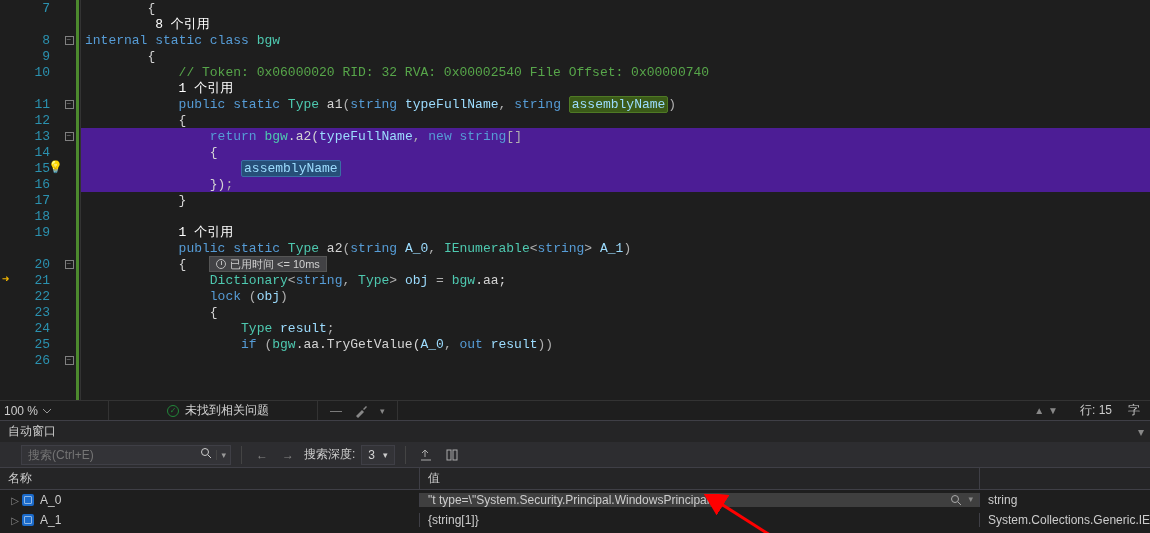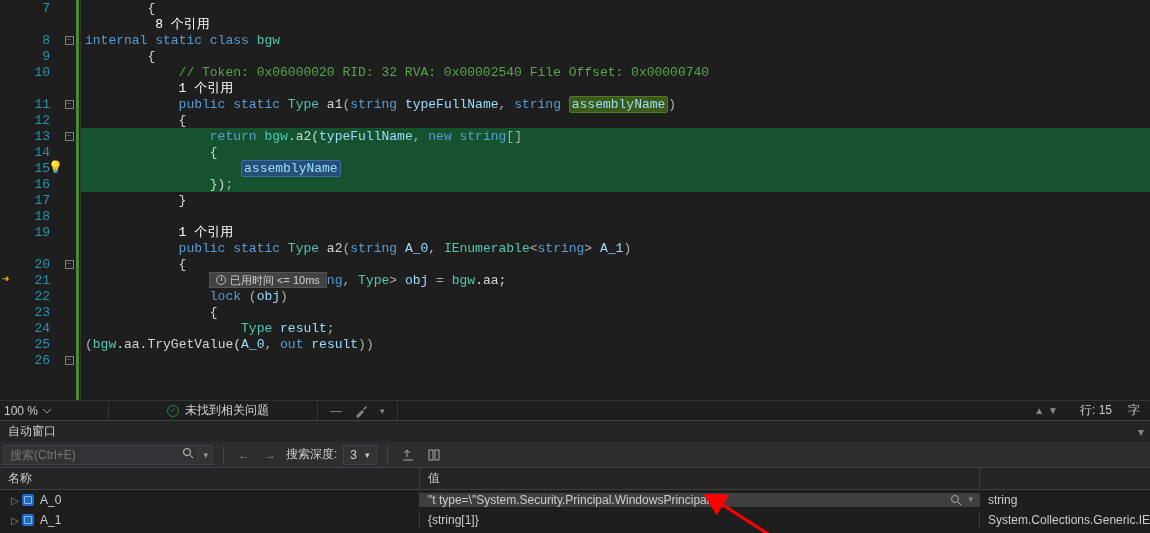--- a/index.html
+++ b/index.html
@@ -19,21 +19,21 @@
   .code-row { height: 16px; display: flex; align-items: center; white-space: pre; padding-left: 4px; }
   .c-comment { color: #57a64a; }
   .c-keyword { color: #569cd6; }
   .c-type   { color: #4ec9b0; }
   .c-param  { color: #9cdcfe; }
   .c-ident  { color: #d4d4d4; }
   .c-punc   { color: #b0b0b0; }
   .c-ghost  { color: #ffffff; }
   .hl-green { background: #3b5a18; border: 1px solid #4f7a25; border-radius: 2px; padding: 0 2px; }
   .hl-blue  { background: #264f78; border: 1px solid #3a6ea5; border-radius: 2px; padding: 0 2px; }
-  .sel-line { background: #14532d; }
+  .sel-line { background: #4c1d95; }
 
   
   .marker-col { position: absolute; left: 0; top: 0; width: 16px; height: 100%; }
   .bp-arrow { position: absolute; left: 2px; color: #f0b400; font-size: 12px; }
   .bulb { position: absolute; left: 48px; color: #f0b400; font-size: 12px; }
   .change-bar { position: absolute; left: 76px; top: 0; width: 3px; background: #4d8a2e; height: 100%; }
 
   
   .timer-tip { position: absolute; display: flex; align-items: center; gap: 4px; background: #424245; color: #d0d0d0; border: 1px solid #555; padding: 0 6px; height: 16px; font-family: 'Segoe UI', sans-serif; font-size: 11px; }
   .timer-icon { width: 10px; height: 10px; border: 1px solid #bbb; border-radius: 50%; position: relative; }
@@ -47,21 +47,21 @@
   .ok-circle { width: 12px; height: 12px; border-radius: 50%; border: 1.5px solid #22863a; display:flex; align-items:center; justify-content:center; color:#22863a; font-size:8px; }
   .status-right { margin-left: auto; display: flex; align-items: center; gap: 16px; padding-right: 10px; color: #ccc; }
   .ruler-icons { display:flex; gap:12px; padding: 0 12px; border-left:1px solid #333; border-right:1px solid #333; height:100%; align-items:center; }
   .ruler-icons svg { width:14px; height:14px; }
   .nav-arrows { display:flex; gap:4px; padding: 0 6px; }
   .nav-arrows span { color:#888; font-size:10px; }
 
   
   .panel-title { flex: 0 0 22px; background: #252526; color: #ccc; display:flex; align-items:center; padding-left:8px; font-family:'Segoe UI',sans-serif; font-size:12px; border-top:1px solid #3f3f46; }
   .panel-title .spacer { margin-left:auto; padding-right:6px; color:#888; }
-  .panel-toolbar { flex: 0 0 26px; background: #2d2d30; display:flex; align-items:center; gap:6px; padding: 0 3px; font-family:'Segoe UI',sans-serif; font-size:12px; border-bottom:1px solid #3f3f46; }
+  .panel-toolbar { flex: 0 0 26px; background: #2d2d30; display:flex; align-items:center; gap:6px; padding: 0 21px; font-family:'Segoe UI',sans-serif; font-size:12px; border-bottom:1px solid #3f3f46; }
   .search-wrap { display:flex; align-items:center; background:#333337; border:1px solid #3f3f46; height:20px; width:210px; }
   .search-wrap input { flex:1; background:transparent; border:none; outline:none; color:#ccc; padding:0 6px; font-size:12px; font-family:'Segoe UI',sans-serif; }
   .search-wrap .mag { padding:0 4px; color:#999; }
   .search-wrap .chev { padding:0 4px; color:#999; border-left:1px solid #444; font-size:9px; }
   .tb-sep { width:1px; height:18px; background:#444; margin:0 4px; }
   .tb-btn { display:flex; align-items:center; justify-content:center; width:20px; height:20px; color:#888; }
   .tb-label { color:#ccc; }
   .depth-box { display:flex; align-items:center; background:#333337; border:1px solid #3f3f46; height:20px; padding:0 6px; gap:8px; }
   .depth-box .chev { font-size:9px; color:#ccc; }
 
@@ -211,29 +211,29 @@
             <div class="code-row"><span class="c-ident">            {</span></div>
             <div class="code-row sel-line"><span class="c-keyword">                return </span><span class="c-type">bgw</span><span class="c-ident">.a2(</span><span class="c-param">typeFullName</span><span class="c-punc">, </span><span class="c-keyword">new </span><span class="c-keyword">string</span><span class="c-punc">[]</span></div>
             <div class="code-row sel-line"><span class="c-ident">                {</span></div>
             <div class="code-row sel-line"><span class="c-ident">                    </span><span class="c-param hl-blue">assemblyName</span></div>
             <div class="code-row sel-line"><span class="c-ident">                })</span><span class="c-punc">;</span></div>
             <div class="code-row"><span class="c-ident">            }</span></div>
             <div class="code-row"><span class="c-ident"></span></div>
             <div class="code-row"><span class="c-ghost">            1 个引用</span></div>
             <div class="code-row"><span class="c-keyword">            public </span><span class="c-keyword">static </span><span class="c-type">Type </span><span class="c-ident">a2</span><span class="c-punc">(</span><span class="c-keyword">string </span><span class="c-param">A_0</span><span class="c-punc">, </span><span class="c-type">IEnumerable</span><span class="c-punc">&lt;</span><span class="c-keyword">string</span><span class="c-punc">&gt; </span><span class="c-param">A_1</span><span class="c-punc">)</span></div>
             <div class="code-row"><span class="c-ident">            {</span></div>
-            <div class="timer-tip" style="left: 128px; top: 272px;">
+            <div class="timer-tip" style="left: 128px; top: 256px;">
               <span class="timer-icon"></span>
               <span>已用时间 &lt;= 10ms</span>
             </div>
             <div class="code-row"><span class="c-type">                Dictionary</span><span class="c-punc">&lt;</span><span class="c-keyword">string</span><span class="c-punc">, </span><span class="c-type">Type</span><span class="c-punc">&gt; </span><span class="c-param">obj</span><span class="c-punc"> = </span><span class="c-type">bgw</span><span class="c-ident">.aa;</span></div>
             <div class="code-row"><span class="c-keyword">                lock </span><span class="c-punc">(</span><span class="c-param">obj</span><span class="c-punc">)</span></div>
             <div class="code-row"><span class="c-ident">                {</span></div>
             <div class="code-row"><span class="c-type">                    Type </span><span class="c-param">result</span><span class="c-punc">;</span></div>
-            <div class="code-row"><span class="c-punc">(</span><span class="c-type">bgw</span><span class="c-ident">.aa.TryGetValue(</span><span class="c-param">A_0</span><span class="c-punc">, </span><span class="c-keyword">out </span><span class="c-param">result</span><span class="c-punc">))</span></div>
+            <div class="code-row"><span class="c-keyword">                    if </span><span class="c-punc">(</span><span class="c-type">bgw</span><span class="c-ident">.aa.TryGetValue(</span><span class="c-param">A_0</span><span class="c-punc">, </span><span class="c-keyword">out </span><span class="c-param">result</span><span class="c-punc">))</span></div>
           </div>
       </div>
     </div>
   </div>
 
   <div class="status-strip">
     <div class="zoom-box">
       <span>100 %</span>
       <svg viewBox="0 0 10 10">
           <path d="M1 3 L5 7 L9 3" stroke="#999" fill="none"></path>

